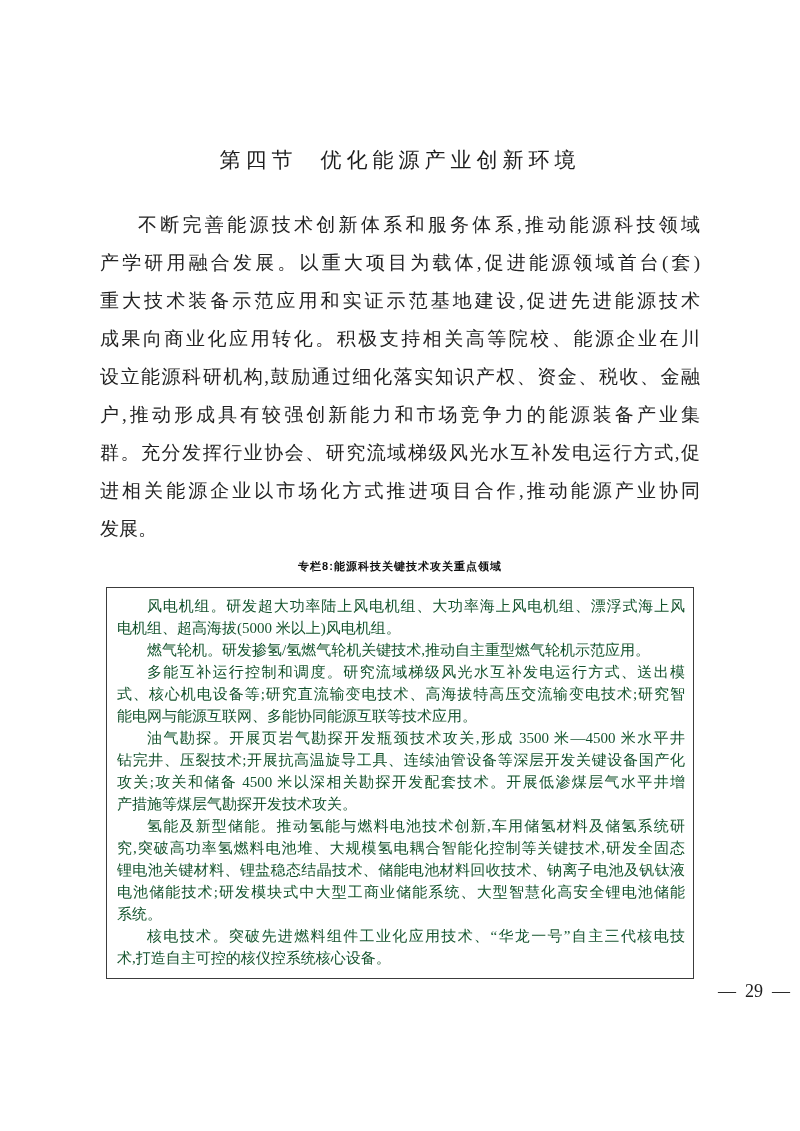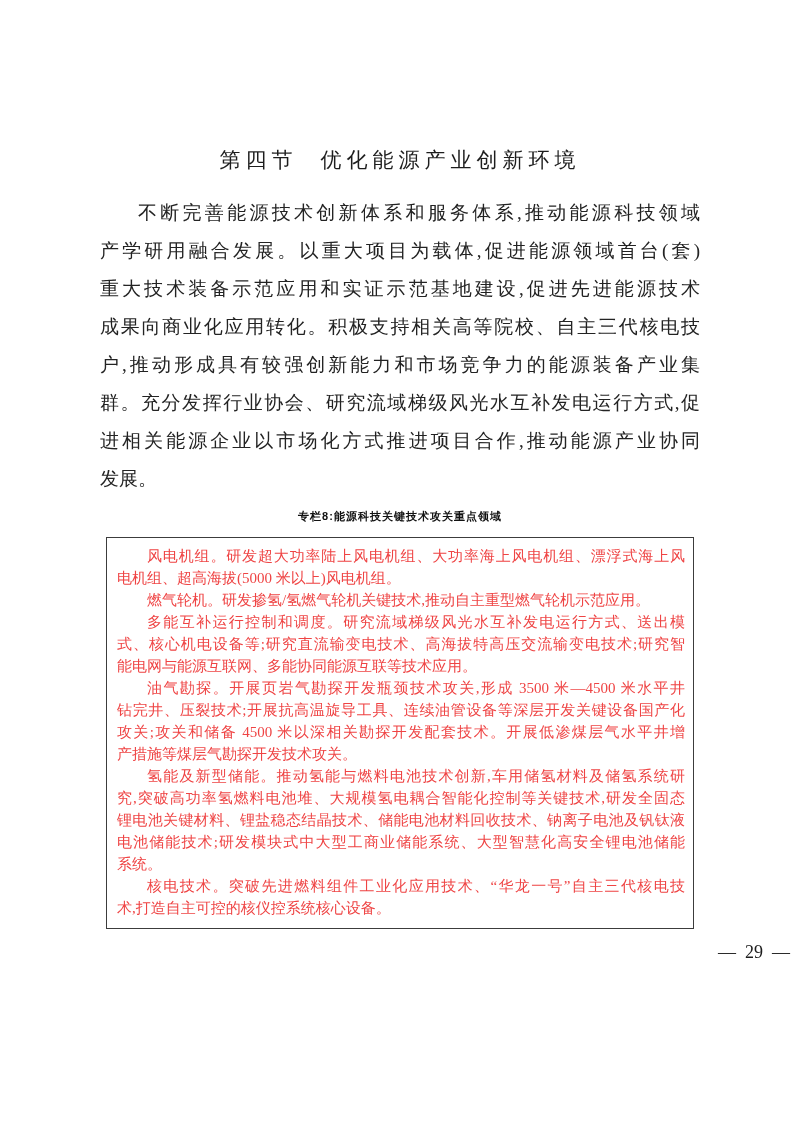--- a/index.html
+++ b/index.html
@@ -19,21 +19,21 @@
   .section-title{
     padding-top:146px;
     text-align:center;
     font-size:21px;
     line-height:28px;
     letter-spacing:5px;
     color:#1d1d1d;
   }
   .section-title .t1{margin-right:1.1em;}
   .body-paragraph{
-    margin-top:20px;
+    margin-top:32px;
     font-size:19px;
     line-height:38px;
     color:#232323;
   }
   .tline{white-space:nowrap;}
   .fill{
     white-space:normal;
     text-align:justify;
     text-align-last:justify;
     text-justify:inter-character;
@@ -50,25 +50,24 @@
     color:#111111;
   }
   .panel{
     width:588px;
     margin:9px auto 0 auto;
     border:1px solid #3c3c3c;
     box-sizing:border-box;
     padding:7px 8px 9px 10px;
     font-size:15px;
     line-height:22px;
-    color:#ef4444;
+    color:#14532d;
   }
   .ppara{margin:0;}
   .page-number{
-    margin-top:11px;
     width:690px;
     text-align:right;
     font-size:18px;
     line-height:24px;
     color:#1d1d1d;
   }
   .page-number .dash{letter-spacing:0;}
   .page-number .num{margin:0 9px;}
 </style>
 </head>
@@ -78,21 +77,22 @@
   <div class="content">
 
     <div class="section-title">
       <span class="t1">第四节</span><span class="t2">优化能源产业创新环境</span>
     </div>
 
     <div class="body-paragraph">
         <div class="tline indent fill">不断完善能源技术创新体系和服务体系,推动能源科技领域</div>
         <div class="tline fill">产学研用融合发展。以重大项目为载体,促进能源领域首台(套)</div>
         <div class="tline fill">重大技术装备示范应用和实证示范基地建设,促进先进能源技术</div>
-        <div class="tline fill">成果向商业化应用转化。积极支持相关高等院校、自主三代核电技</div>
+        <div class="tline fill">成果向商业化应用转化。积极支持相关高等院校、能源企业在川</div>
+        <div class="tline fill">设立能源科研机构,鼓励通过细化落实知识产权、资金、税收、金融</div>
         <div class="tline fill">户,推动形成具有较强创新能力和市场竞争力的能源装备产业集</div>
         <div class="tline fill">群。充分发挥行业协会、研究流域梯级风光水互补发电运行方式,促</div>
         <div class="tline fill">进相关能源企业以市场化方式推进项目合作,推动能源产业协同</div>
         <div class="tline">发展。</div>
       </div>
 
     <div class="panel-title">专栏8:能源科技关键技术攻关重点领域</div>
 
     <div class="panel">
         <div class="ppara">

